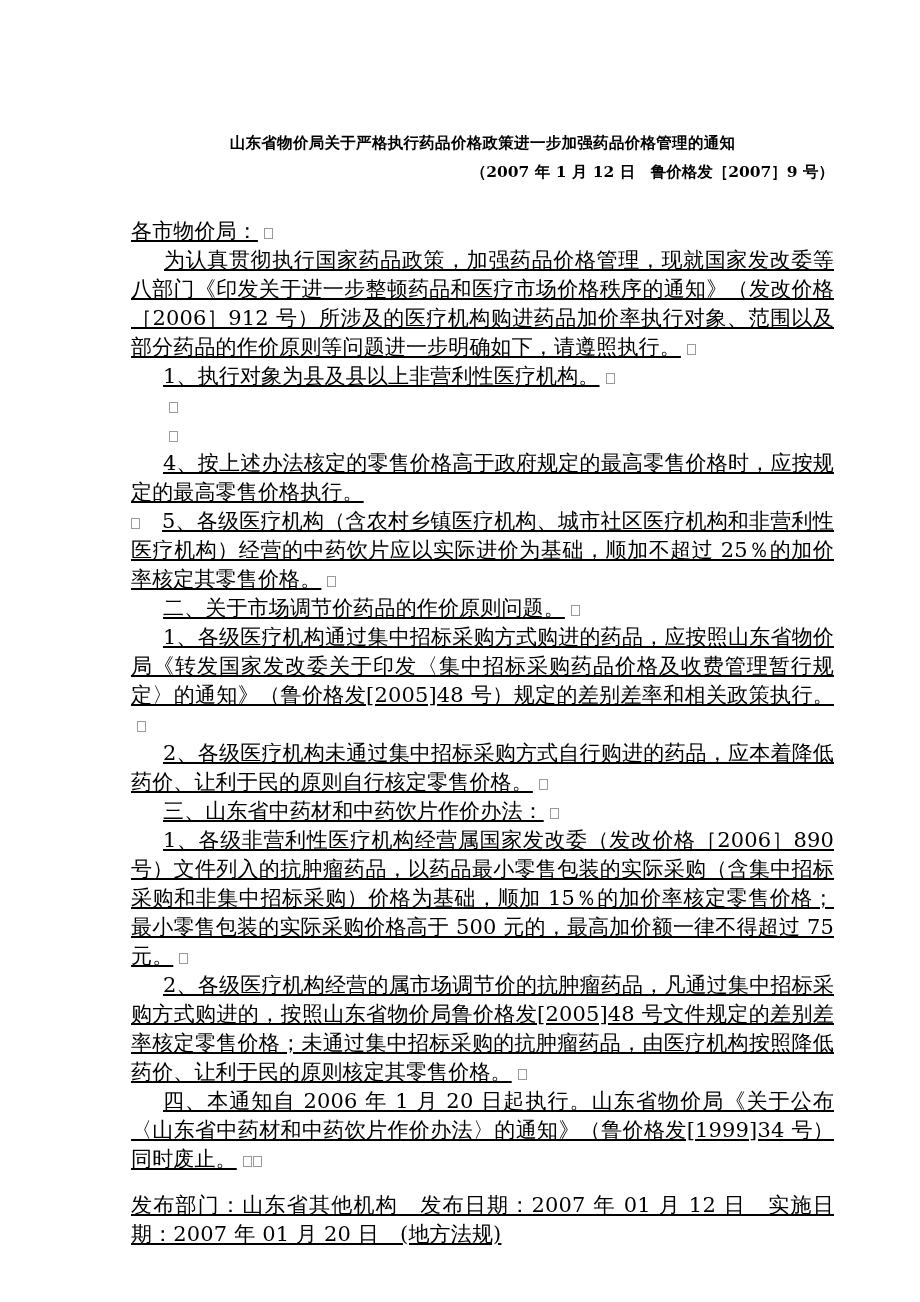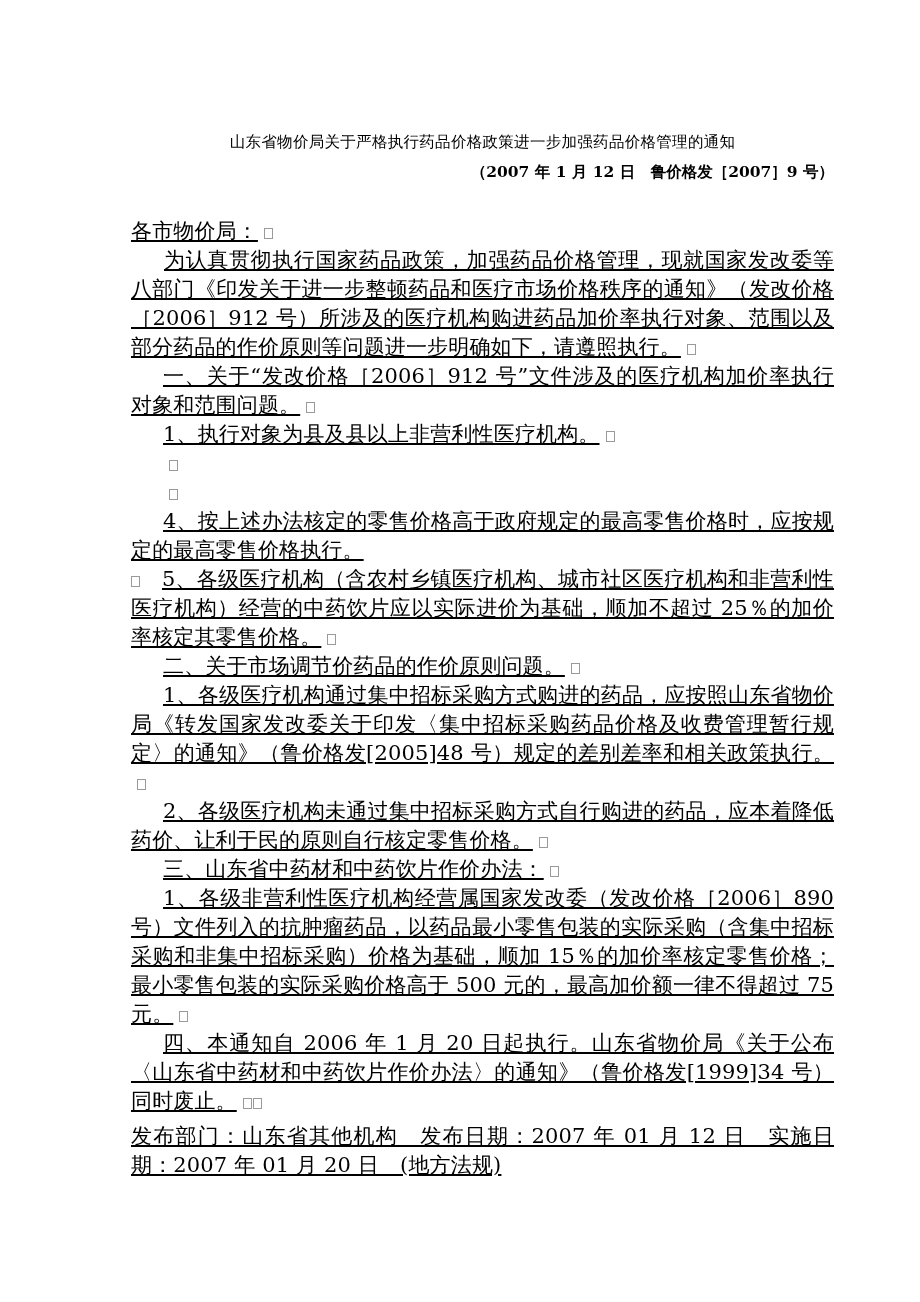--- a/index.html
+++ b/index.html
@@ -1,38 +1,37 @@
 <!DOCTYPE html>
 <html><head>
 <meta charset="utf-8">
 <style>
   html, body { margin: 0; padding: 0; background: #ffffff; }
   body { width: 920px; height: 1302px; position: relative; overflow: hidden;
          font-family: "DejaVu Serif", "Liberation Serif", serif; color: #000; }
   .page { position: absolute; left: 131px; top: 128px; width: 703px; }
-  .title { text-align: center; font-weight: normal; font-size: 15.5px; line-height: 29px; margin: 0; letter-spacing: 0.3px; }
+  .title { text-align: center; font-weight: bold; font-size: 15.5px; line-height: 29px; margin: 0; letter-spacing: 0.3px; }
   .subtitle { text-align: right; font-weight: bold; font-size: 15.5px; line-height: 29px; margin: 0 0 31px 0; }
   .p { font-size: 21px; line-height: 29px; margin: 0; text-align: justify; text-align-last: left; letter-spacing: 0.15px; text-decoration: underline; }
   .indent3 { text-indent: 32px; }
   .indent4 { text-indent: 33px; }
-  .footer { margin-top: 6px; }
+  .footer { margin-top: 17px; }
   .box { display: inline-block; width: 9px; height: 11px; border: 1px solid #9a9a9a; margin-left: 6px; vertical-align: -1px; box-sizing: border-box; }
 </style>
 </head>
 <body>
 
 <div class="page">
   <p class="title">山东省物价局关于严格执行药品价格政策进一步加强药品价格管理的通知</p>
   <p class="subtitle">（2007 年 1 月 12 日　鲁价格发［2007］9 号）</p>
 
   <p class="p"><span>各市物价局：</span><span class="box"></span></p>
 
   <p class="p indent4"><span>为认真贯彻执行国家药品政策，加强药品价格管理，现就国家发改委等八部门《印发关于进一步整顿药品和医疗市场价格秩序的通知》（发改价格［2006］912 号）所涉及的医疗机构购进药品加价率执行对象、范围以及部分药品的作价原则等问题进一步明确如下，请遵照执行。</span><span class="box"></span></p>
 
-  <p class="p indent3"><span>一、关于“发改价格［2006］912 号”文件涉及的医疗机构加价率执行对象和范围问题。</span><span class="box"></span></p>
 
   <p class="p indent3"><span>1、执行对象为县及县以上非营利性医疗机构。</span><span class="box"></span></p>
 
   <p class="p indent3"><span class="box"></span></p>
 
   <p class="p indent3"><span class="box"></span></p>
 
   <p class="p indent3"><span>4、按上述办法核定的零售价格高于政府规定的最高零售价格时，应按规定的最高零售价格执行。</span></p>
 
   <p class="p"><span class="box" style="margin-left:0;margin-right:22px;"></span><span>5、各级医疗机构（含农村乡镇医疗机构、城市社区医疗机构和非营利性医疗机构）经营的中药饮片应以实际进价为基础，顺加不超过 25％的加价率核定其零售价格。</span><span class="box"></span></p>
@@ -40,17 +39,18 @@
   <p class="p indent3"><span>二、关于市场调节价药品的作价原则问题。</span><span class="box"></span></p>
 
   <p class="p indent3"><span>1、各级医疗机构通过集中招标采购方式购进的药品，应按照山东省物价局《转发国家发改委关于印发〈集中招标采购药品价格及收费管理暂行规定〉的通知》（鲁价格发[2005]48 号）规定的差别差率和相关政策执行。</span><span class="box"></span></p>
 
   <p class="p indent3"><span>2、各级医疗机构未通过集中招标采购方式自行购进的药品，应本着降低药价、让利于民的原则自行核定零售价格。</span><span class="box"></span></p>
 
   <p class="p indent3"><span>三、山东省中药材和中药饮片作价办法：</span><span class="box"></span></p>
 
   <p class="p indent3"><span>1、各级非营利性医疗机构经营属国家发改委（发改价格［2006］890 号）文件列入的抗肿瘤药品，以药品最小零售包装的实际采购（含集中招标采购和非集中招标采购）价格为基础，顺加 15％的加价率核定零售价格；最小零售包装的实际采购价格高于 500 元的，最高加价额一律不得超过 75 元。</span><span class="box"></span></p>
 
+  <p class="p indent3"><span>2、各级医疗机构经营的属市场调节价的抗肿瘤药品，凡通过集中招标采购方式购进的，按照山东省物价局鲁价格发[2005]48 号文件规定的差别差率核定零售价格；未通过集中招标采购的抗肿瘤药品，由医疗机构按照降低药价、让利于民的原则核定其零售价格。</span><span class="box"></span></p>
 
   <p class="p indent3"><span>四、本通知自 2006 年 1 月 20 日起执行。山东省物价局《关于公布〈山东省中药材和中药饮片作价办法〉的通知》（鲁价格发[1999]34 号）同时废止。</span><span class="box"></span><span class="box" style="margin-left:1px;"></span></p>
 
   <p class="p footer">发布部门：山东省其他机构　发布日期：2007 年 01 月 12 日　实施日期：2007 年 01 月 20 日　(地方法规)</p>
 </div>
 
 </body></html>

